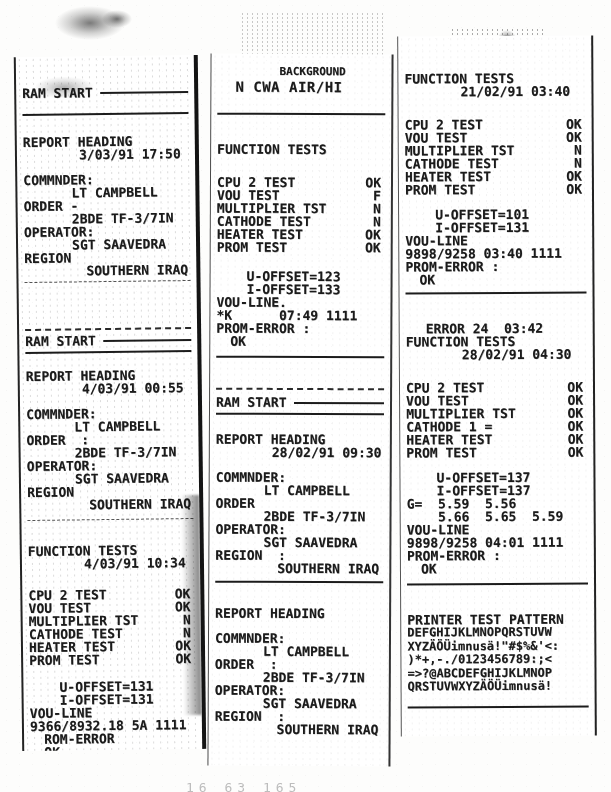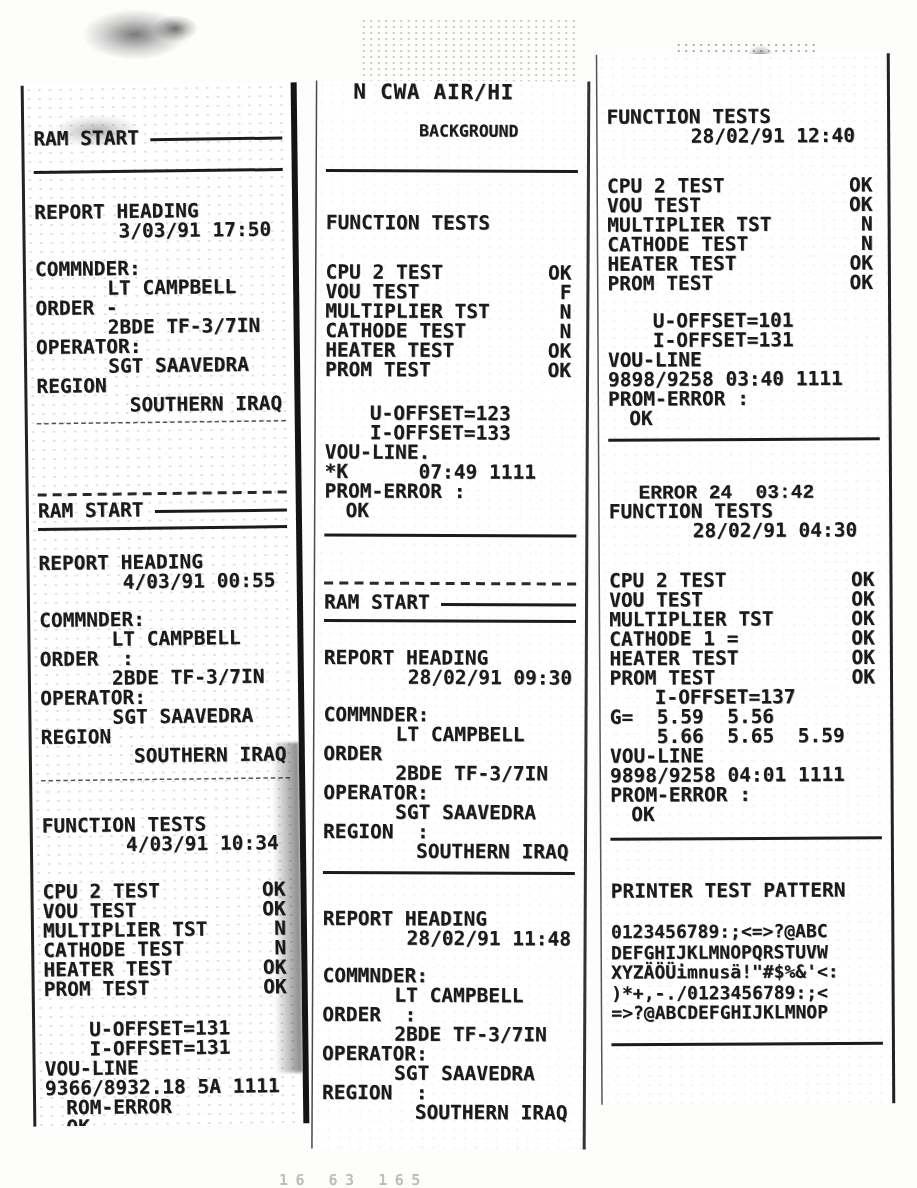--- a/index.html
+++ b/index.html
@@ -39,36 +39,36 @@
       transform:rotate(-.3deg);}
   .s3::before{opacity:.10;}
 
   .line{white-space:pre;min-height:13px;}
   .dt{padding-left:56px;}
   .val{padding-left:48px;}
   .val2{padding-left:62px;}
   .off{padding-left:30px;}
   .ok{padding-left:14px;}
   .errind{padding-left:14px;}
-  .errline{padding-left:20px;font-family:Liberation Mono, monospace;}
+  .errline{padding-left:20px;}
   .trow{display:flex;justify-content:space-between;padding-right:4px;}
   .rule{border-top:2px solid #1c1c1c;height:0;}
   .rule.dash{border-top-style:dashed;border-top-color:#2a2a2a;}
   .rule.faint{border-top-width:1px;border-top-color:#555;}
   .banner{display:flex;align-items:center;gap:8px;}
   .banner .bline{flex:1;border-top:2px solid #1c1c1c;height:0;}
   .hdr-sm{font-size:11px;line-height:12px;padding-left:62px;}
   .hdr-lg{font-size:14px;line-height:16px;padding-left:18px;letter-spacing:.5px;}
   .pattern{font-size:12px;line-height:13.5px;letter-spacing:0;}
   .smudge{position:absolute;pointer-events:none;}
   .blob{background:radial-gradient(closest-side, rgba(15,15,15,.55), rgba(15,15,15,.18) 60%, transparent);}
   .dots{background-image:radial-gradient(rgba(0,0,0,.6) .7px, transparent 1px);background-size:5px 4px;opacity:.35;}
   .streak{background:linear-gradient(to left, rgba(10,10,10,.5), transparent 70%);filter:blur(1px);}
-  .footer-frag{position:absolute;left:186px;top:783px;font-size:10px;line-height:9px;
-    color:#bdbdbd;letter-spacing:5px;font-weight:bold;}
+  .footer-frag{position:absolute;left:186px;top:783px;font-size:13px;line-height:9px;
+    color:#bdbdbd;letter-spacing:5px;font-weight:normal;}
   .mt4{margin-top:4px;}.mt6{margin-top:6px;}.mt8{margin-top:8px;}
   .mt12{margin-top:12px;}.mt14{margin-top:14px;}.mt16{margin-top:16px;}
   .mt18{margin-top:18px;}.mt20{margin-top:20px;}.mt24{margin-top:24px;}
   .mt28{margin-top:28px;}.mt30{margin-top:30px;}.mt36{margin-top:36px;}
   .mt46{margin-top:46px;}
 </style>
 </head>
 <body>
 
 <div class="smudge blob" style="left:55px;top:6px;width:70px;height:34px;"></div>
@@ -150,22 +150,22 @@
 
   <div class="line off mt14">U-OFFSET=131</div>
   <div class="line off">I-OFFSET=131</div>
   <div class="line">VOU-LINE</div>
   <div class="line">9366/8932.18 5A 1111</div>
   <div class="line errind">ROM-ERROR</div>
   <div class="line ok">OK</div>
 </div>
 
 <div class="strip s2">
+  <div class="line hdr-sm mt12">BACKGROUND</div>
   <div class="line hdr-lg">N CWA AIR/HI</div>
-  <div class="line hdr-sm mt12">BACKGROUND</div>
   <div class="rule mt18"></div>
 
   <div class="line mt28">FUNCTION TESTS</div>
 
   <div class="trow mt20">
     <span>CPU 2 TEST</span>
     <span>OK</span>
   </div>
   <div class="trow">
     <span>VOU TEST</span>
@@ -210,36 +210,35 @@
   <div class="line val">LT CAMPBELL</div>
   <div class="line">ORDER</div>
   <div class="line val">2BDE TF-3/7IN</div>
   <div class="line">OPERATOR:</div>
   <div class="line val">SGT SAAVEDRA</div>
   <div class="line">REGION  :</div>
   <div class="line val2">SOUTHERN IRAQ</div>
   <div class="rule mt6"></div>
 
   <div class="line mt24">REPORT HEADING</div>
-  <div class="line dt">28/02/91 11:48</div>
 
   <div class="line mt12">COMMNDER:</div>
   <div class="line val">LT CAMPBELL</div>
   <div class="line">ORDER  :</div>
   <div class="line val">2BDE TF-3/7IN</div>
   <div class="line">OPERATOR:</div>
   <div class="line val">SGT SAAVEDRA</div>
   <div class="line">REGION  :</div>
   <div class="line val2">SOUTHERN IRAQ</div>
 
 </div>
 
 <div class="strip s3">
   <div class="line mt36">FUNCTION TESTS</div>
-  <div class="line dt">28/02/91 12:40</div>
+  <div class="line dt">21/02/91 03:40</div>
 
   <div class="trow mt20">
     <span>CPU 2 TEST</span>
     <span>OK</span>
   </div>
   <div class="trow">
     <span>VOU TEST</span>
     <span>OK</span>
   </div>
   <div class="trow">
@@ -289,31 +288,32 @@
   </div>
   <div class="trow">
     <span>HEATER TEST</span>
     <span>OK</span>
   </div>
   <div class="trow">
     <span>PROM TEST</span>
     <span>OK</span>
   </div>
 
+  <div class="line off mt12">U-OFFSET=137</div>
   <div class="line off">I-OFFSET=137</div>
   <div class="line">G=  5.59  5.56</div>
   <div class="line">    5.66  5.65  5.59</div>
   <div class="line">VOU-LINE</div>
   <div class="line">9898/9258 04:01 1111</div>
   <div class="line">PROM-ERROR :</div>
   <div class="line ok">OK</div>
   <div class="rule mt8"></div>
 
   <div class="line mt28">PRINTER TEST PATTERN</div>
-  <div class="line pattern mt14">0123456789:;&lt;=&gt;?@ABC</div>
   <div class="line pattern">DEFGHIJKLMNOPQRSTUVW</div>
   <div class="line pattern">XYZÄÖÜimnusä!"#$%&amp;'&lt;:</div>
   <div class="line pattern">)*+,-./0123456789:;&lt;</div>
   <div class="line pattern">=&gt;?@ABCDEFGHIJKLMNOP</div>
+  <div class="line pattern">QRSTUVWXYZÄÖÜimnusä!</div>
   <div class="rule mt12"></div>
 </div>
 
 <div class="footer-frag">16  63 165</div>
 
 </body></html>

